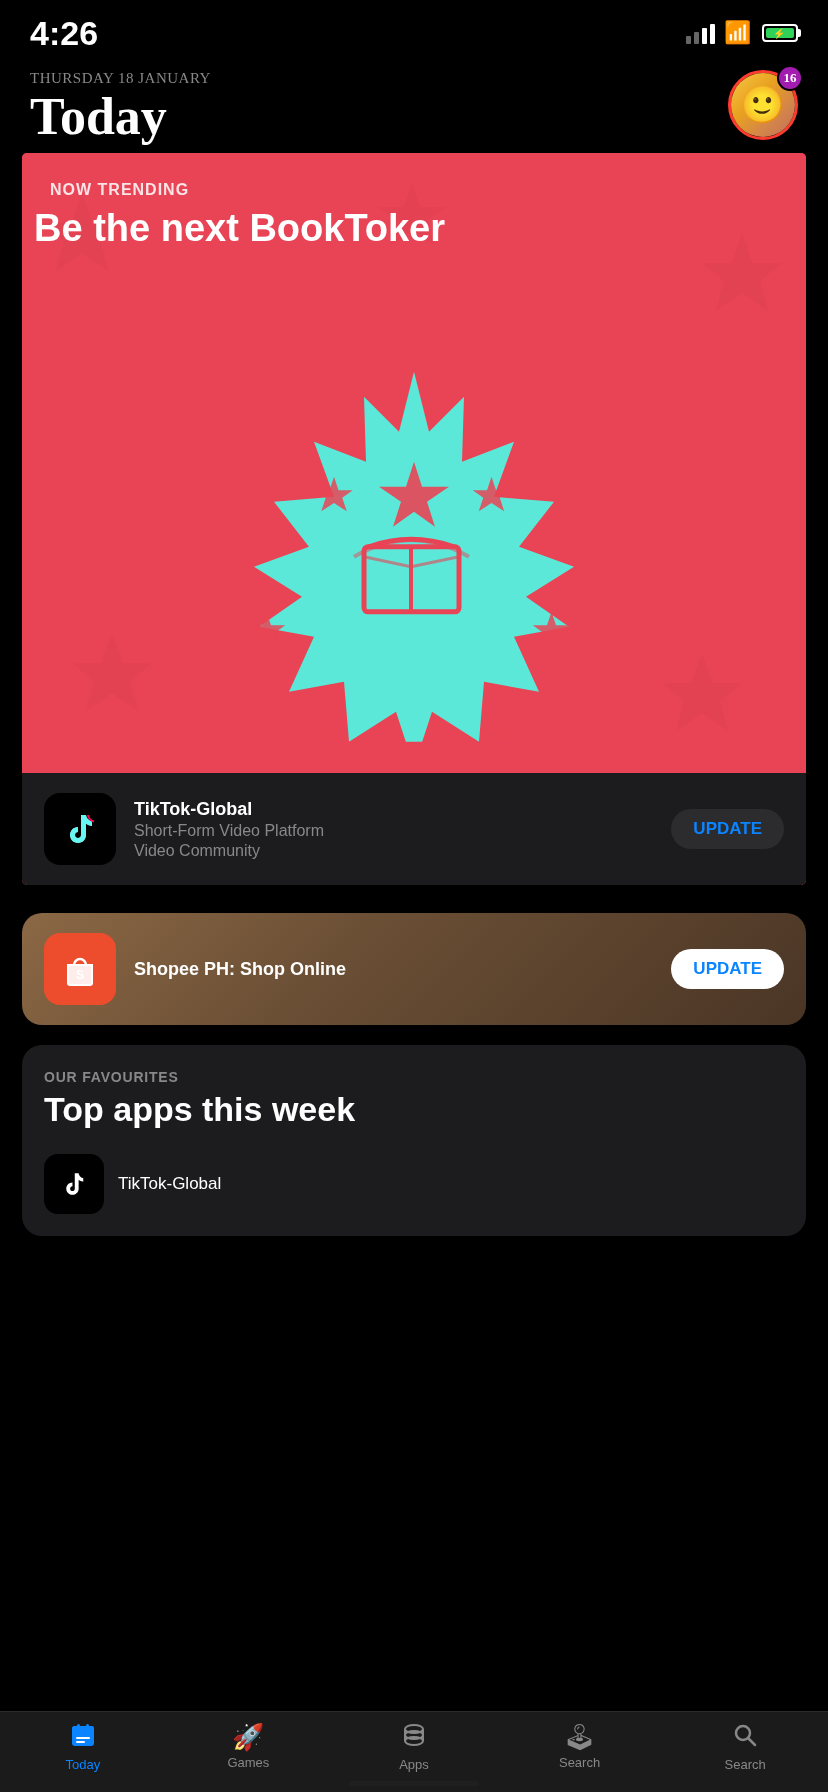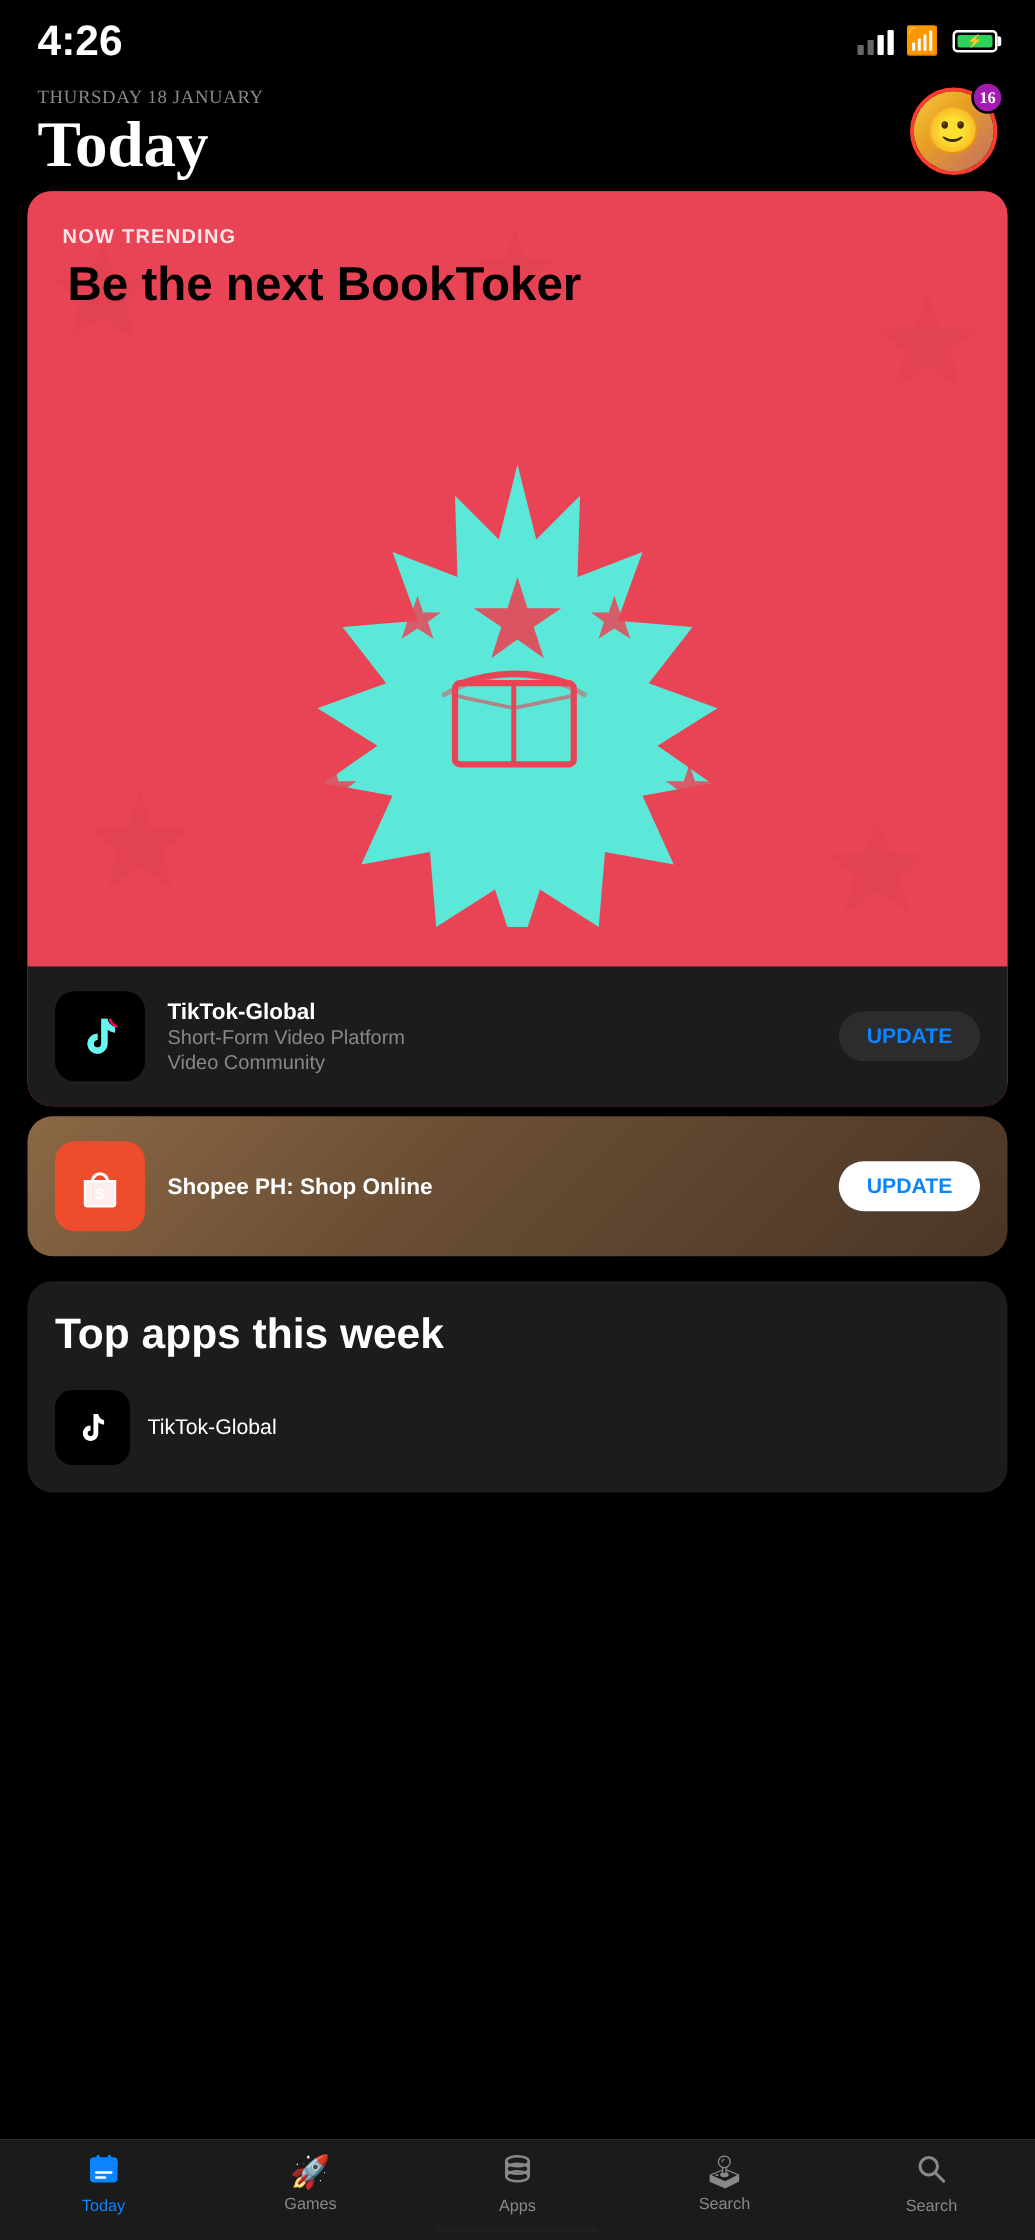--- a/index.html
+++ b/index.html
@@ -149,23 +149,23 @@
     }
 
     
     .content {
       padding: 0 22px;
     }
 
     
     .featured-card {
       background: #e84455;
-      border-radius: 19px;
+      border-radius: 5px;
       overflow: hidden;
-      margin-bottom: 8px;
+      margin-bottom: 28px;
     }
     .featured-card-art {
       width: 100%;
       height: 620px;
       position: relative;
       background: #e84455;
       display: flex;
       align-items: center;
       justify-content: center;
       overflow: hidden;
@@ -181,24 +181,24 @@
       left: 28px;
       font-size: 16px;
       font-weight: 600;
       color: rgba(255,255,255,0.85);
       text-transform: uppercase;
       letter-spacing: 1px;
     }
     .featured-headline {
       position: absolute;
       top: 55px;
-      left: 32px;
+      left: 12px;
       font-size: 38px;
       font-weight: 800;
-      color: #000000;
+      color: #ffffff;
       line-height: 1.1;
       max-width: 500px;
     }
     
     .starburst-container {
       position: absolute;
       top: 50%;
       left: 50%;
       transform: translate(-50%, -30%);
     }
@@ -510,20 +510,21 @@
         <text x="22" y="32" text-anchor="middle" font-size="12" font-weight="700" fill="white" font-family="Arial">S</text>
       </svg>
     </div>
     <div class="ad-info">
       <div class="ad-name">Shopee PH: Shop Online</div>
     </div>
     <button class="update-btn" style="background:#fff; color:#0A84FF;">UPDATE</button>
   </div>
 
   <div class="favourites-card">
+    <div class="card-badge-label">OUR FAVOURITES</div>
     <div class="card-title">Top apps this week</div>
     <div class="app-row">
       <div class="app-icon-small tiktok-icon-small">
         <svg width="34" height="34" viewBox="0 0 44 44" fill="none">
           <path d="M28,8 C28,8 28.5,13 34,14.5 L34,19 C34,19 30,18.5 28,16.5 L28,28 C28,32.4 24.4,36 20,36 C15.6,36 12,32.4 12,28 C12,23.6 15.6,20 20,20 L20,25 C18.3,25 17,26.3 17,28 C17,29.7 18.3,31 20,31 C21.7,31 23,29.7 23,28 L23,8 Z" fill="white"></path>
         </svg>
       </div>
       <div class="app-row-name">TikTok-Global</div>
     </div>
   </div>

